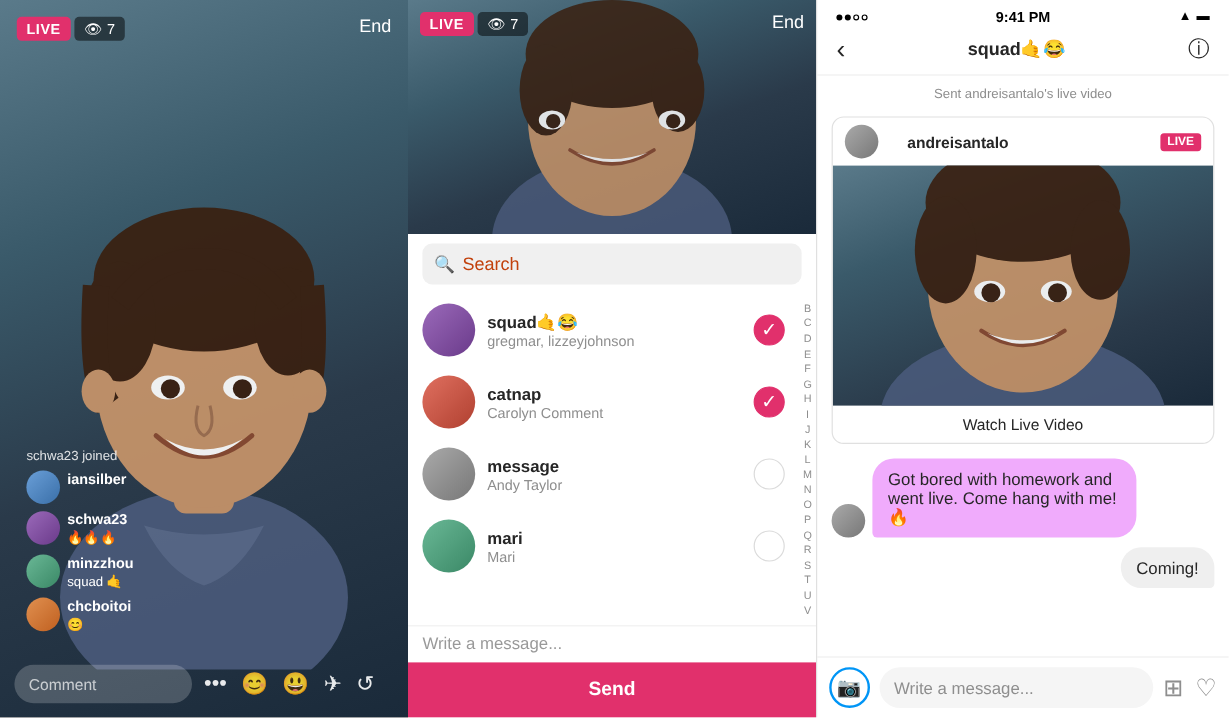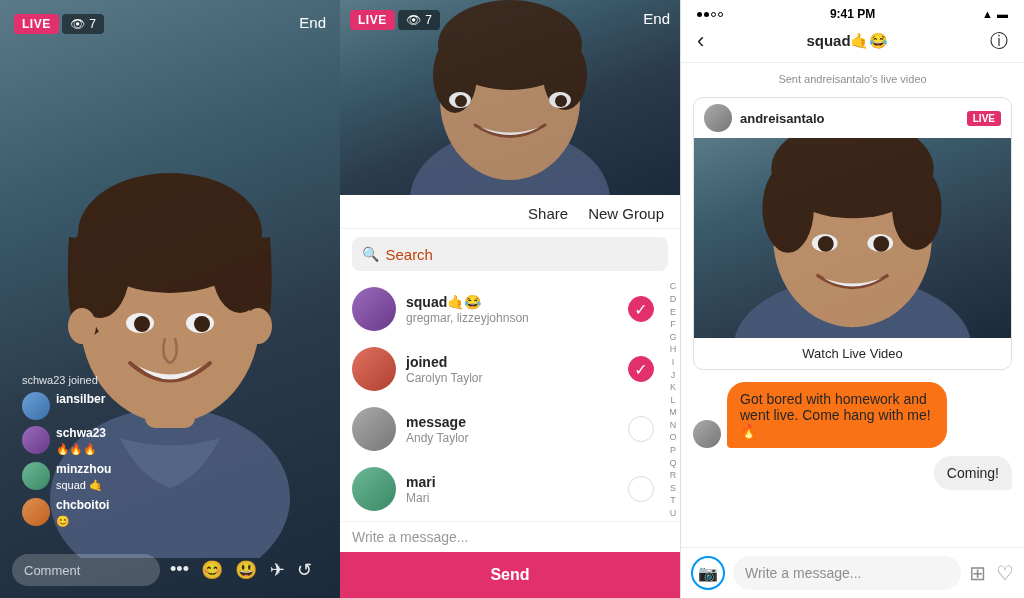--- a/index.html
+++ b/index.html
@@ -361,21 +361,21 @@
     .live-card {
       border: 1px solid #e0e0e0;
       border-radius: 10px;
       overflow: hidden;
       margin: 4px 0;
     }
     .live-card-header {
       display: flex;
       align-items: center;
       padding: 6px 10px;
-      gap: 8px;
+      gap: 24px;
     }
     .live-card-avatar {
       width: 28px;
       height: 28px;
       border-radius: 50%;
       background: #ccc;
       overflow: hidden;
     }
     .live-card-name {
       font-size: 13px;
@@ -411,21 +411,21 @@
       gap: 6px;
     }
     .chat-bubble-left-avatar {
       width: 28px;
       height: 28px;
       border-radius: 50%;
       background: #ccc;
       flex-shrink: 0;
     }
     .bubble-left {
-      background: #f97316;
+      background: #f0abfc;
       border-radius: 18px 18px 18px 4px;
       padding: 9px 13px;
       font-size: 14px;
       color: #262626;
       max-width: 220px;
     }
     .bubble-right {
       background: #efefef;
       border-radius: 18px 18px 4px 18px;
       padding: 9px 13px;
@@ -592,24 +592,20 @@
       <path d="M140,127 Q170,143 200,127 Q170,138 140,127" fill="#fff"></path>
     </svg>
     <div class="live-badge">LIVE</div>
     <div class="viewer-count">
       <span>👁</span>
       <span>7</span>
     </div>
     <div class="end-btn">End</div>
   </div>
 
-  <div class="share-header">
-    <span class="share-option">Share</span>
-    <span class="share-option">New Group</span>
-  </div>
 
   <div class="search-bar">
     <span class="search-icon-text">🔍</span>
     <span class="search-input-fake">Search</span>
   </div>
 
   <div class="contacts-area">
     <div class="contacts-list">
 
       <div class="contact-item">
@@ -617,22 +613,22 @@
         <div class="contact-info">
           <div class="contact-name">squad🤙😂</div>
           <div class="contact-sub">gregmar, lizzeyjohnson</div>
         </div>
         <div class="contact-check checked">✓</div>
       </div>
 
       <div class="contact-item">
         <div class="contact-avatar av-red"></div>
         <div class="contact-info">
-          <div class="contact-name">joined</div>
-          <div class="contact-sub">Carolyn Taylor</div>
+          <div class="contact-name">catnap</div>
+          <div class="contact-sub">Carolyn Comment</div>
         </div>
         <div class="contact-check checked">✓</div>
       </div>
 
       <div class="contact-item">
         <div class="contact-avatar av-gray"></div>
         <div class="contact-info">
           <div class="contact-name">message</div>
           <div class="contact-sub">Andy Taylor</div>
         </div>

